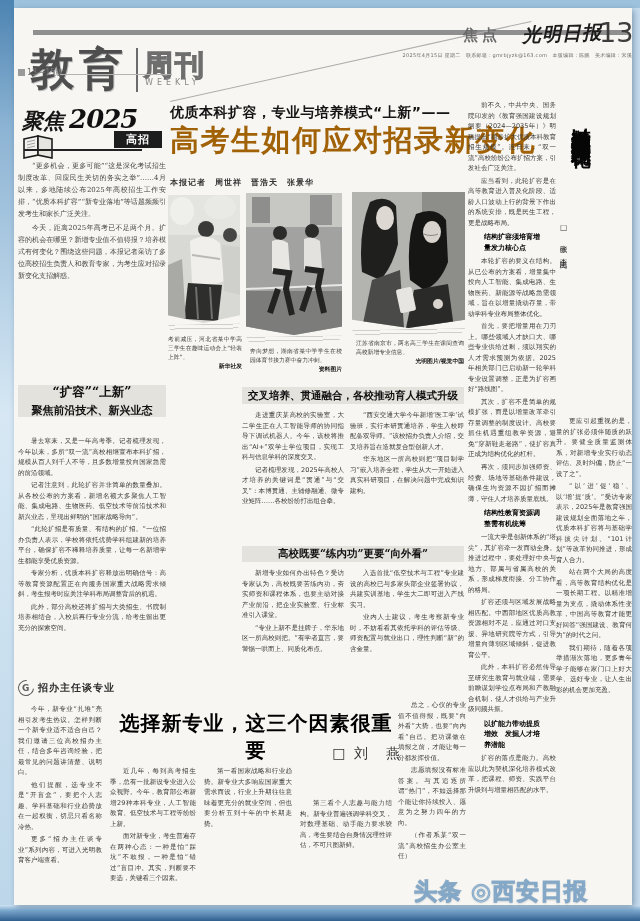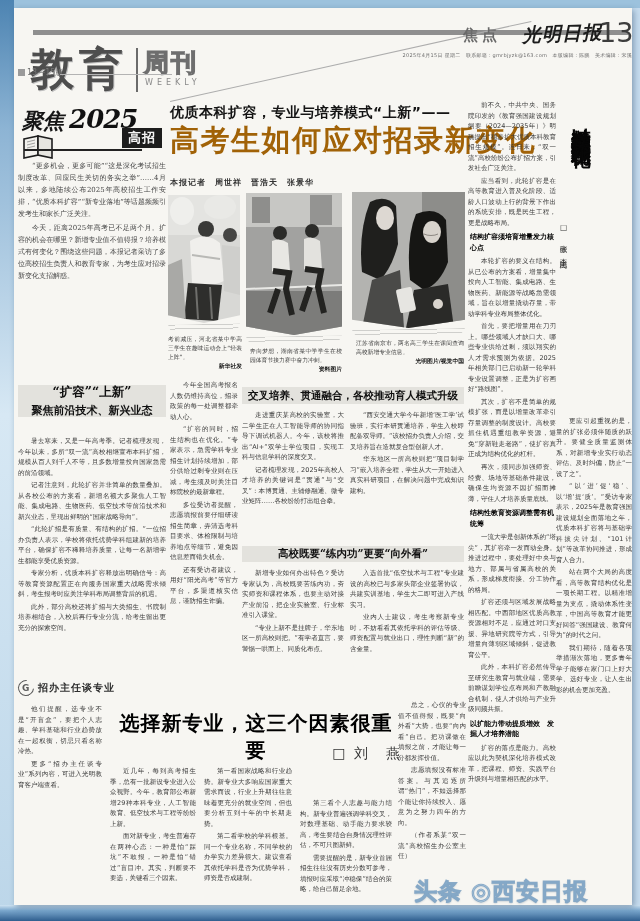--- a/index.html
+++ b/index.html
@@ -8,53 +8,53 @@
   .abs{position:absolute}
   
   .bg-top{left:0;top:0;width:640px;height:8px;background:#9cc2dd}
   .bg-left{left:0;top:0;width:14px;height:921px;background:linear-gradient(180deg,#4d84b2 0%,#8db4d4 14%,#d7e8f4 45%,#bcd6e9 100%)}
   .bg-bottom{left:0;top:905px;width:640px;height:16px;background:linear-gradient(180deg,#cfe3f2 0%,#79a6cc 35%,#2f5e8e 100%)}
   .page{left:14px;top:8px;width:618px;height:897px;background:#f7f6f2;box-shadow:2px 2px 6px rgba(30,60,95,.4)}
   
   .toprule{left:19px;top:22px;width:595px;height:5px;background:#8f8f8f}
   .brand-cn{left:16px;top:32px;font-family:"DejaVu Serif",serif;font-weight:900;font-size:44px;color:#4e4e4e;letter-spacing:5px;text-shadow:1px 1px 0 #bdbdbd}
   .brand-divider{left:122px;top:40px;width:2px;height:44px;background:#6b6b6b}
-  .brand-weekly{left:130px;top:38px;font-family:Liberation Serif, serif;font-weight:700;font-size:25px;color:#f7f6f2;-webkit-text-stroke:1.2px #6e6e6e;letter-spacing:2px}
+  .brand-weekly{left:130px;top:38px;font-family:Liberation Serif, serif;font-weight:700;font-size:29px;color:#f7f6f2;-webkit-text-stroke:1.2px #6e6e6e;letter-spacing:2px}
   .brand-en{left:131px;top:70px;font-size:8px;color:#8a8a8a;letter-spacing:4px}
   .edition{left:4px;top:59px;font-size:8px;color:#767676}
   .edition .sq{display:inline-block;width:7px;height:7px;background:#9a9a9a;margin-right:2px;vertical-align:-1px}
   .rule-short{left:46px;top:66px;width:112px;height:1px;background:#b3b3b3}
   .rule-diag{left:156px;top:93px;width:370px;height:1px;background:#adadad;transform:rotate(-12.5deg);transform-origin:0 0}
   .focus{left:449px;top:18px;font-size:15px;font-weight:700;color:#6a6a6a;letter-spacing:4px}
   .paper-name{left:508px;top:13px;font-family:"DejaVu Serif",serif;font-style:italic;font-weight:900;font-size:19px;color:#1c1c1c;transform:rotate(-2deg);letter-spacing:1px}
   .page-no{left:585px;top:9px;font-size:27px;color:#3d3d3d}
   .info-line{left:334px;top:44px;width:284px;font-size:5px;color:#6e6e6e;text-align:right;letter-spacing:.3px}
   
   .logo-row{left:8px;top:96px;width:140px;height:46px}
   .logo-prefix{font-family:"DejaVu Serif",serif;font-style:italic;font-weight:900;font-size:21px;color:#161616}
   .logo-year{font-family:"DejaVu Serif",serif;font-style:italic;font-weight:900;font-size:26px;color:#111;letter-spacing:-1px}
-  .logo-badge{position:absolute;right:0;bottom:2px;background:#1d1d1d;color:#f4f4f4;font-size:13px;font-weight:700;padding:1px 6px;letter-spacing:1px}
+  .logo-badge{position:absolute;right:0;bottom:2px;background:#1d1d1d;color:#f4f4f4;font-size:11px;font-weight:700;padding:1px 12px;letter-spacing:1px}
   .logo-underline{left:10px;top:141px;width:118px;height:2px;background:#222}
   .intro{left:4px;top:152px;width:148px;height:218px;font-family:"DejaVu Serif",serif;font-size:7px;line-height:1.72;color:#474747;text-align:justify;overflow:hidden}
   .intro p{margin:0 0 2px;text-indent:2em}
   
   .kicker{left:156px;top:96px;font-size:14px;font-weight:700;color:#141414;letter-spacing:.5px}
   .headline{left:156px;top:113px;font-family:Liberation Sans, sans-serif;font-weight:900;font-size:29px;color:#a16207;letter-spacing:1.5px}
   .byline{left:156px;top:169px;font-size:8px;font-weight:700;color:#333;letter-spacing:1px}
   
   .photo{overflow:hidden;clip-path:polygon(0 0,100% 0,100% 94%,50% 100%,0 94%)}
   .photo svg{display:block}
   .curl{height:7px;background:repeating-linear-gradient(to bottom,#cfcfcc 0 1px,transparent 1px 4px);
         clip-path:polygon(0 0,100% 0,96% 100%,4% 100%);transform:skewY(-1deg)}
   .cap{font-size:5.8px;line-height:1.55;color:#3c3c3c;text-align:justify}
   .cap .credit{display:block;text-align:right;font-weight:700;color:#111}
   
   .col{font-size:6.5px;line-height:1.62;color:#3a3a3a;text-align:justify;overflow:hidden}
   .col p{margin:0 0 2px;text-indent:2em}
-  .col .colsub{font-weight:700;font-size:7px;color:#000;text-indent:0;margin:4px 2px 3px;line-height:1.5}
+  .col .colsub{font-weight:700;font-size:7px;color:#000;text-indent:0;margin:4px 16px 3px;line-height:1.5}
   .boxhead{background:#e3e2dd;display:flex;align-items:center;justify-content:center;
            font-family:"DejaVu Serif",serif;font-weight:700;color:#101010}
   .leftbox{background:#e3e2dd;display:flex;flex-direction:column;align-items:center;justify-content:center;
            font-family:"DejaVu Serif",serif;font-weight:700;color:#101010}
   
   .vhead{writing-mode:vertical-rl;font-family:"DejaVu Serif",serif;font-weight:900;font-size:19.5px;
          color:#070707;letter-spacing:1.5px;line-height:1.05}
   .vbyline{writing-mode:vertical-rl;font-size:7.5px;color:#2f2f2f;letter-spacing:2px}
   
   .g-head{left:4px;top:672px;display:flex;align-items:center;gap:4px}
@@ -185,26 +185,20 @@
     <div style="font-size:11px;margin-top:2px">聚焦前沿技术、新兴业态</div>
   </div>
   <div class="abs col" style="left:4px;top:428px;width:148px;height:240px">
       <p>暑去寒来，又是一年高考季。记者梳理发现，今年以来，多所“双一流”高校相继宣布本科扩招，规模从百人到千人不等，且多数增量投向国家急需的前沿领域。</p>
       <p>记者注意到，此轮扩容并非简单的数量叠加。从各校公布的方案看，新增名额大多聚焦人工智能、集成电路、生物医药、低空技术等前沿技术和新兴业态，呈现出鲜明的“国家战略导向”。</p>
       <p>“此轮扩招是有质量、有结构的扩招。”一位招办负责人表示，学校将依托优势学科组建新的培养平台，确保扩容不稀释培养质量，让每一名新增学生都能享受优质资源。</p>
       <p>专家分析，优质本科扩容释放出明确信号：高等教育资源配置正在向服务国家重大战略需求倾斜，考生报考时应关注学科布局调整背后的机遇。</p>
       <p>此外，部分高校还将扩招与大类招生、书院制培养相结合，入校后再行专业分流，给考生留出更充分的探索空间。</p>
     </div>
 
-  <div class="abs col" style="left:156px;top:372px;width:68px;height:316px">
-      <p>今年全国高考报名人数仍维持高位，招录政策的每一处调整都牵动人心。</p>
-      <p>“扩容的同时，招生结构也在优化。”专家表示，急需学科专业招生计划持续增加，部分供给过剩专业则在压减，考生须及时关注目标院校的最新章程。</p>
-      <p>多位受访者提醒，志愿填报前要仔细研读招生简章，弄清选考科目要求、体检限制与培养地点等细节，避免因信息差而错失机会。</p>
-      <p>还有受访者建议，用好“阳光高考”等官方平台，多渠道核实信息，谨防招生诈骗。</p>
-    </div>
   <div class="abs boxhead" style="left:228px;top:379px;width:222px;height:17px;font-size:10.5px">交叉培养、贯通融合，各校推动育人模式升级</div>
   <div class="abs col" style="left:228px;top:402px;width:102px;height:132px">
       <p>走进重庆某高校的实验室，大二学生正在人工智能导师的协同指导下调试机器人。今年，该校将推出“AI+”双学士学位项目，实现工科与信息学科的深度交叉。</p>
       <p>记者梳理发现，2025年高校人才培养的关键词是“贯通”与“交叉”：本博贯通、主辅修融通、微专业矩阵……各校纷纷打出组合拳。</p>
     </div>
   <div class="abs col" style="left:336px;top:402px;width:114px;height:132px">
       <p>“西安交通大学今年新增‘医工学’试验班，实行本研贯通培养，学生入校即配备双导师。”该校招办负责人介绍，交叉培养旨在造就复合型创新人才。</p>
       <p>华东地区一所高校则把“项目制学习”嵌入培养全程，学生从大一开始进入真实科研项目，在解决问题中完成知识建构。</p>
     </div>
   <div class="abs boxhead" style="left:228px;top:538px;width:222px;height:16px;font-size:10.5px">高校既要“练内功”更要“向外看”</div>
@@ -217,36 +211,35 @@
       <p>业内人士建议，考生考察新专业时，不妨看看其依托学科的评估等级、师资配置与就业出口，理性判断“新”的含金量。</p>
     </div>
 
   <div class="abs g-head">
     <span class="g-icon">
         <span>G</span>
       </span>
     <span class="g-label">招办主任谈专业</span>
   </div>
   <div class="abs col" style="left:4px;top:696px;width:84px;height:206px">
+      <p>今年，新专业“扎堆”亮相引发考生热议。怎样判断一个新专业适不适合自己？我们邀请三位高校招办主任，结合多年咨询经验，把最常见的问题讲清楚、说明白。</p>
       <p>他们提醒，选专业不是“开盲盒”，要把个人志趣、学科基础和行业趋势放在一起权衡，切忌只看名称冷热。</p>
       <p>更多“招办主任谈专业”系列内容，可进入光明教育客户端查看。</p>
     </div>
   <div class="abs headline2">选择新专业，这三个因素很重要</div>
   <div class="abs byline2">□ 刘　燕</div>
   <div class="abs col" style="left:96px;top:758px;width:86px;height:144px">
       <p>近几年，每到高考招生季，总有一批新设专业进入公众视野。今年，教育部公布新增29种本科专业，人工智能教育、低空技术与工程等纷纷上新。</p>
       <p>面对新专业，考生普遍存在两种心态：一种是怕“踩坑”不敢报，一种是怕“错过”盲目冲。其实，判断要不要选，关键看三个因素。</p>
     </div>
   <div class="abs col" style="left:190px;top:758px;width:88px;height:144px">
       <p>第一看国家战略和行业趋势。新专业大多响应国家重大需求而设，行业上升期往往意味着更充分的就业空间，但也要分析五到十年的中长期走势。</p>
-      <p>第二看学校的学科根基。同一个专业名称，不同学校的办学实力差异很大。建议查看其依托学科是否为优势学科，师资是否成建制。</p>
     </div>
   <div class="abs col" style="left:286px;top:790px;width:92px;height:144px">
       <p>第三看个人志趣与能力结构。新专业普遍强调学科交叉，对数理基础、动手能力要求较高，考生要结合自身情况理性评估，不可只图新鲜。</p>
-      <p>需要提醒的是，新专业首届招生往往没有历史分数可参考，填报时应采取“冲稳保”结合的策略，给自己留足余地。</p>
     </div>
   <div class="abs col" style="left:384px;top:692px;width:68px;height:210px">
       <p>总之，心仪的专业值不值得报，既要“向外看”大势，也要“向内看”自己。把功课做在填报之前，才能让每一分都发挥价值。</p>
       <p>志愿填报没有标准答案。与其追逐所谓“热门”，不如选择那个能让你持续投入、愿意为之努力四年的方向。</p>
       <p>（作者系某“双一流”高校招生办公室主任）</p>
     </div>
 
   <div class="abs col" style="left:454px;top:92px;width:88px;height:811px">
     <div>
         <p>前不久，中共中央、国务院印发的《教育强国建设规划纲要（2024—2035年）》明确提出“稳步扩大优质本科教育招生规模”。连日来，“双一流”高校纷纷公布扩招方案，引发社会广泛关注。</p>

